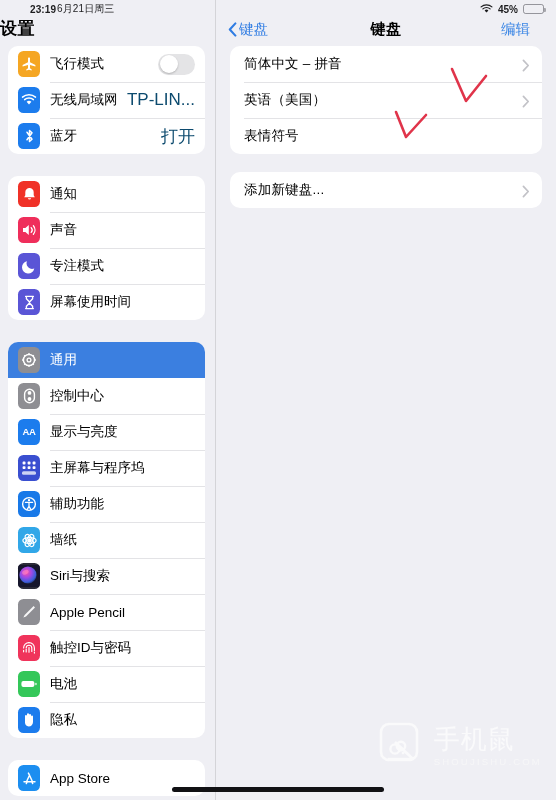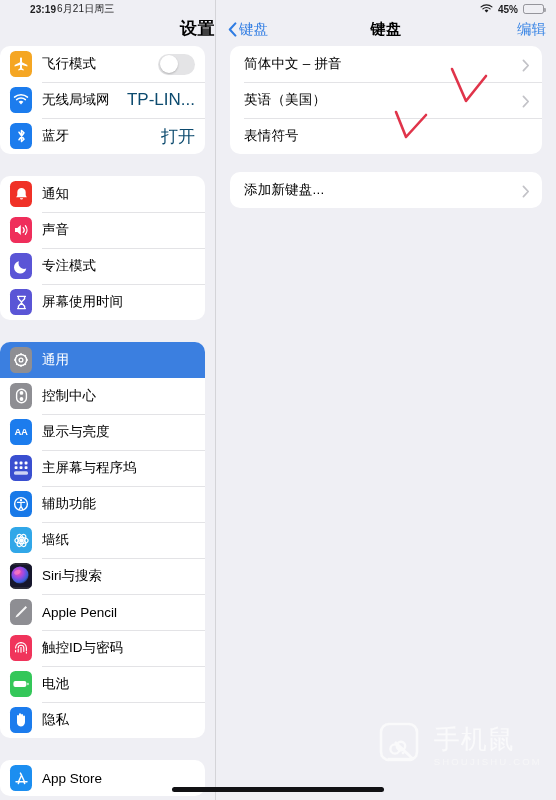--- a/index.html
+++ b/index.html
@@ -42,29 +42,29 @@
   }
   .batt-fill { height: 100%; background: #f7cf46; border-radius: 1.4px; }
 
   
   .sidebar {
     position: absolute; top: 0; left: 0; width: 215px; height: 800px;
     background: #efeff4;
     overflow: hidden;
   }
   .sidebar-head {
-    height: 46px; display: flex; align-items: flex-end; justify-content: flex-end;
+    height: 46px; display: flex; align-items: flex-end; justify-content: flex-start;
     padding-bottom: 6px;
   }
   .sidebar-title { font-size: 17px; font-weight: 700; color: #000; letter-spacing: .5px; }
 
   .group {
     background: #fff;
     border-radius: 10px;
-    margin: 0 10px 22px 0;
+    margin: 0 10px 22px 8px;
     overflow: hidden;
   }
   .row {
     display: flex; align-items: center;
     height: 36px;
     padding: 0 10px 0 10px;
     position: relative;
   }
   .row + .row::before {
     content: ""; position: absolute; left: 42px; right: 0; top: 0;
@@ -117,21 +117,21 @@
   }
   .chev-back {
     width: 9px; height: 15px; position: relative; display:block;
   }
   .nav-title {
     position: absolute; left: 0; right: 0; bottom: 7px;
     text-align: center; font-size: 15px; font-weight: 700; color: #000;
     letter-spacing: .4px; pointer-events: none;
   }
   .nav-edit {
-    margin-left: auto; padding-right: 10px;
+    margin-left: auto; padding-right: 26px;
     color: #3b86e5; font-size: 14.5px;
   }
 
   .d-group {
     background: #fff; border-radius: 10px;
     margin: 0 14px 18px 14px; overflow: hidden;
   }
   .d-row {
     display: flex; align-items: center; height: 36px;
     padding: 0 12px 0 14px; position: relative; gap: 32px;

